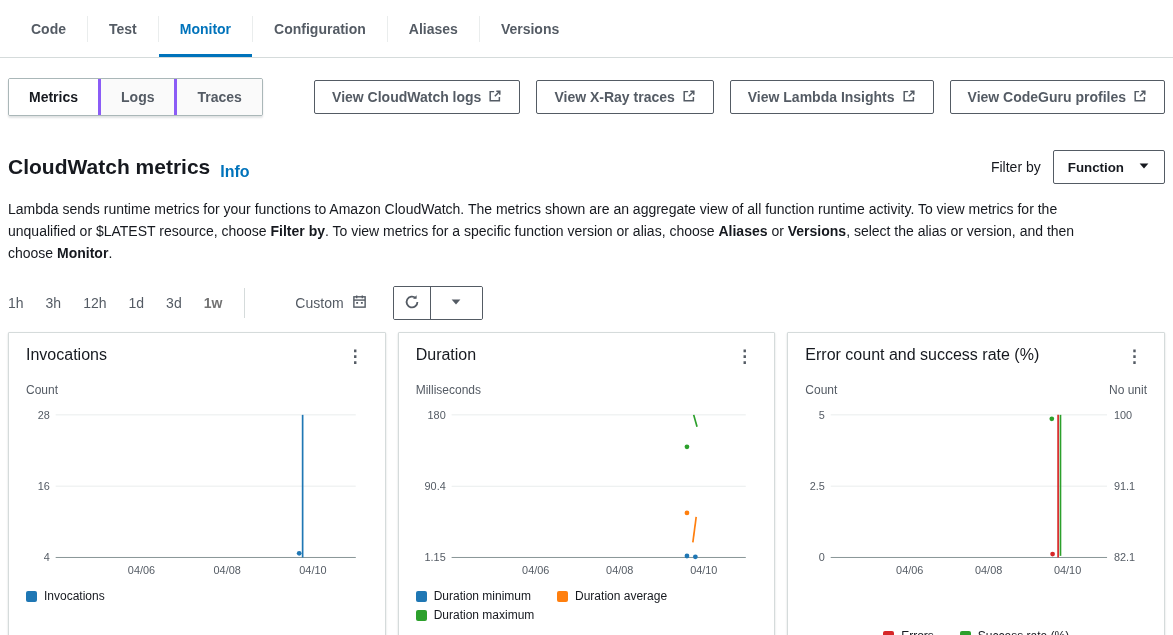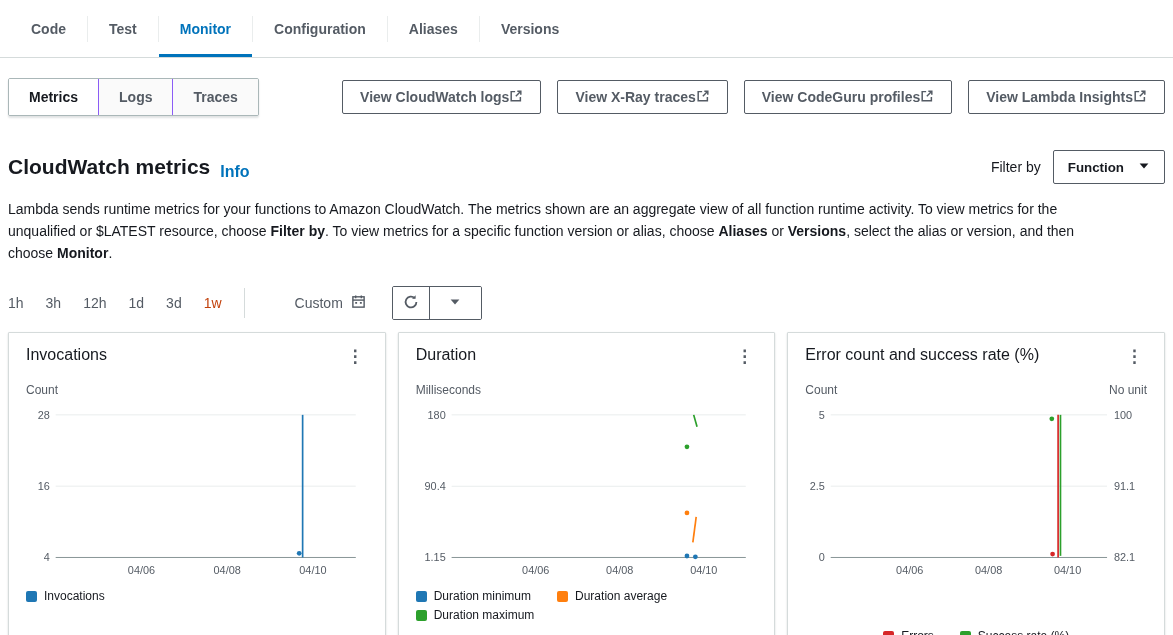--- a/index.html
+++ b/index.html
@@ -9,45 +9,45 @@
   
   .tabbar { display:flex; align-items:stretch; height:58px; border-bottom:1px solid #d5dbdb; padding-left:10px; }
   .tab { display:flex; align-items:center; padding:0 21px; font-weight:700; color:#545b64; cursor:pointer; position:relative; }
   .tab.active { color:#0073bb; box-shadow: inset 0 -3px 0 0 #0073bb; }
   .vdiv { width:1px; height:26px; background:#eaeded; align-self:center; }
 
   
   .row2 { display:flex; align-items:center; padding:20px 8px 0 8px; }
   .segmented { display:inline-flex; border:1px solid #aab7b8; border-radius:2px; overflow:hidden;
     box-shadow:0 2px 2px rgba(0,28,36,.12); background:#fff; }
-  .segment { padding:10px 20px; font-weight:700; color:#545b64; background:#fafafa; border-right:1px solid #8b5cf6; cursor:pointer; }
+  .segment { padding:10px 20px; font-weight:700; color:#545b64; background:#fafafa; border-right:3px solid #8b5cf6; cursor:pointer; }
   .segment:last-child { border-right:none; }
   .segment.active { background:#fff; color:#16191f; }
   .actions { margin-left:auto; display:flex; gap:16px; }
-  .aws-btn { display:inline-flex; align-items:center; gap:0; height:34px; padding:16px 17px;
+  .aws-btn { display:inline-flex; align-items:center; gap:7px; height:34px; padding:16px 17px;
     border:1px solid #545b64; border-radius:2px; background:#fff; color:#545b64;
     font-weight:700; font-size:14px; font-family:inherit; cursor:pointer; }
 
   
   .heading-row { display:flex; align-items:center; padding:34px 8px 0 8px; }
   .page-title { font-size:21px; font-weight:700; color:#16191f; }
   .info-link { margin-left:10px; color:#0073bb; font-size:16px; font-weight:700; cursor:pointer; align-self:flex-end; padding-bottom:3px; }
   .filter-wrap { margin-left:auto; display:flex; align-items:center; gap:12px; }
   .filter-label { color:#16191f; }
   .dropdown-btn { display:inline-flex; align-items:center; gap:14px; height:34px; padding:0 14px;
     border:1px solid #545b64; border-radius:2px; background:#fff; color:#16191f; font-weight:700; font-family:inherit; cursor:pointer; }
 
   
   .intro { padding:14px 8px 0 8px; max-width:1130px; line-height:22px; color:#16191f; }
   .intro b { font-weight:700; }
 
   
   .timebar { display:flex; align-items:center; justify-content:flex-start; gap:22px; padding:22px 20px 0 8px; }
   .range { color:#545b64; cursor:pointer; }
-  .range.active { color:#c2410c; font-weight:400; }
+  .range.active { color:#737373; font-weight:700; }
   .tdiv { width:1px; height:30px; background:#d5dbdb; }
   .custom-wrap { display:flex; align-items:center; gap:8px; color:#545b64; cursor:pointer;margin-left:28px; }
   .split-btn { display:inline-flex; border:1px solid #545b64; border-radius:2px; overflow:hidden; margin-left:4px; height:34px; }
   .split-btn .seg { display:flex; align-items:center; justify-content:center; background:#fff; cursor:pointer; }
   .split-btn .seg.refresh { width:36px; }
   .split-btn .seg.caret { width:52px; border-left:1px solid #545b64; }
 
   
   .charts { display:flex; gap:12px; padding:12px 8px 0 8px; }
   .card { flex:1; background:#fff; border:1px solid #d5dbdb; border-radius:1px;
@@ -97,29 +97,29 @@
     </button>
     <button class="aws-btn">
       <span>View X-Ray traces</span>
       <span><svg width="14" height="14" viewBox="0 0 16 16">
             <path d="M13 9v4.5H2.5V3H7" fill="none" stroke="currentColor" stroke-width="1.7"></path>
             <path d="M9.5 2.5h4v4" fill="none" stroke="currentColor" stroke-width="1.7"></path>
             <path d="M13.2 2.8 7.8 8.2" stroke="currentColor" stroke-width="1.7"></path>
           </svg></span>
     </button>
     <button class="aws-btn">
+      <span>View Lambda Insights</span>
+      <span><svg width="14" height="14" viewBox="0 0 16 16">
+            <path d="M13 9v4.5H2.5V3H7" fill="none" stroke="currentColor" stroke-width="1.7"></path>
+            <path d="M9.5 2.5h4v4" fill="none" stroke="currentColor" stroke-width="1.7"></path>
+            <path d="M13.2 2.8 7.8 8.2" stroke="currentColor" stroke-width="1.7"></path>
+          </svg></span>
+    </button>
+    <button class="aws-btn">
       <span>View CodeGuru profiles</span>
-      <span><svg width="14" height="14" viewBox="0 0 16 16">
-            <path d="M13 9v4.5H2.5V3H7" fill="none" stroke="currentColor" stroke-width="1.7"></path>
-            <path d="M9.5 2.5h4v4" fill="none" stroke="currentColor" stroke-width="1.7"></path>
-            <path d="M13.2 2.8 7.8 8.2" stroke="currentColor" stroke-width="1.7"></path>
-          </svg></span>
-    </button>
-    <button class="aws-btn">
-      <span>View Lambda Insights</span>
       <span><svg width="14" height="14" viewBox="0 0 16 16">
             <path d="M13 9v4.5H2.5V3H7" fill="none" stroke="currentColor" stroke-width="1.7"></path>
             <path d="M9.5 2.5h4v4" fill="none" stroke="currentColor" stroke-width="1.7"></path>
             <path d="M13.2 2.8 7.8 8.2" stroke="currentColor" stroke-width="1.7"></path>
           </svg></span>
     </button>
   </div>
 </div>
 
 <div class="heading-row">

